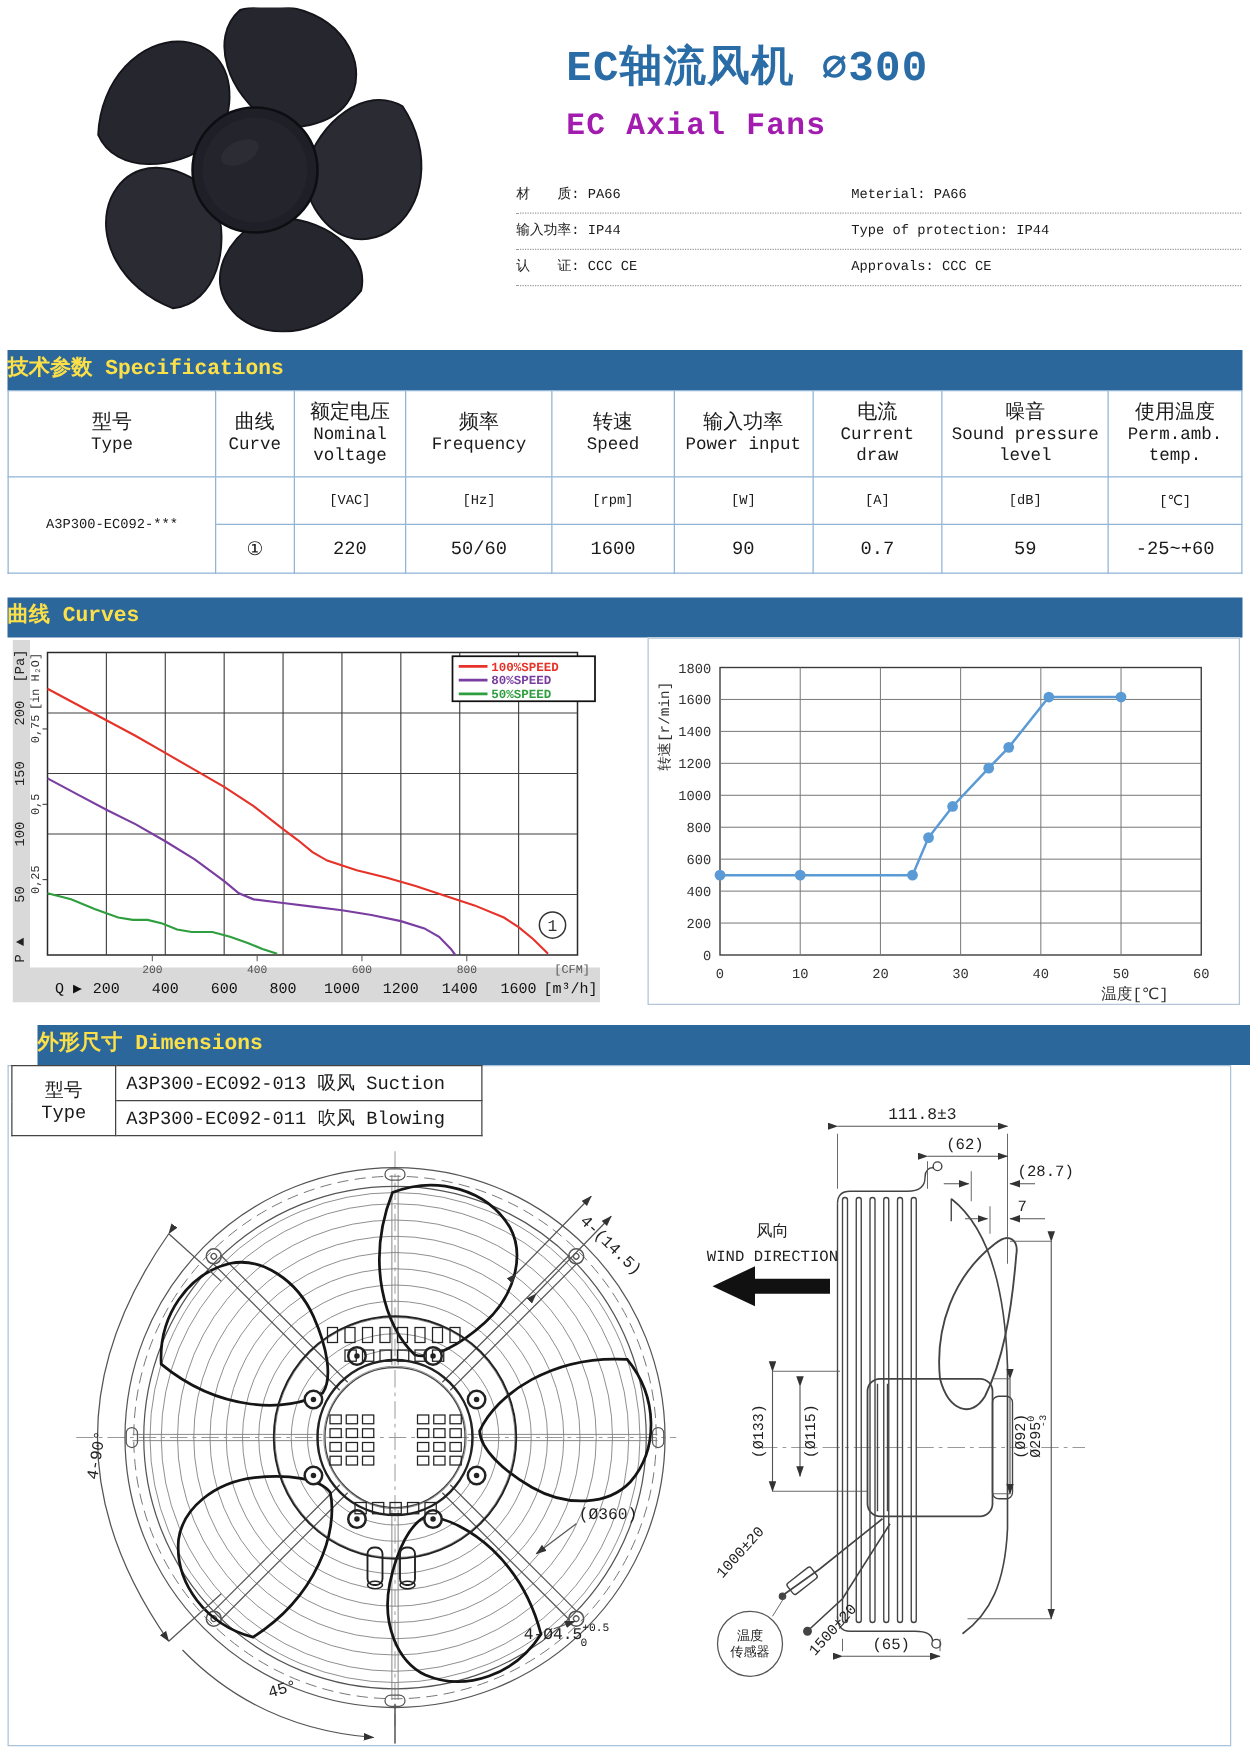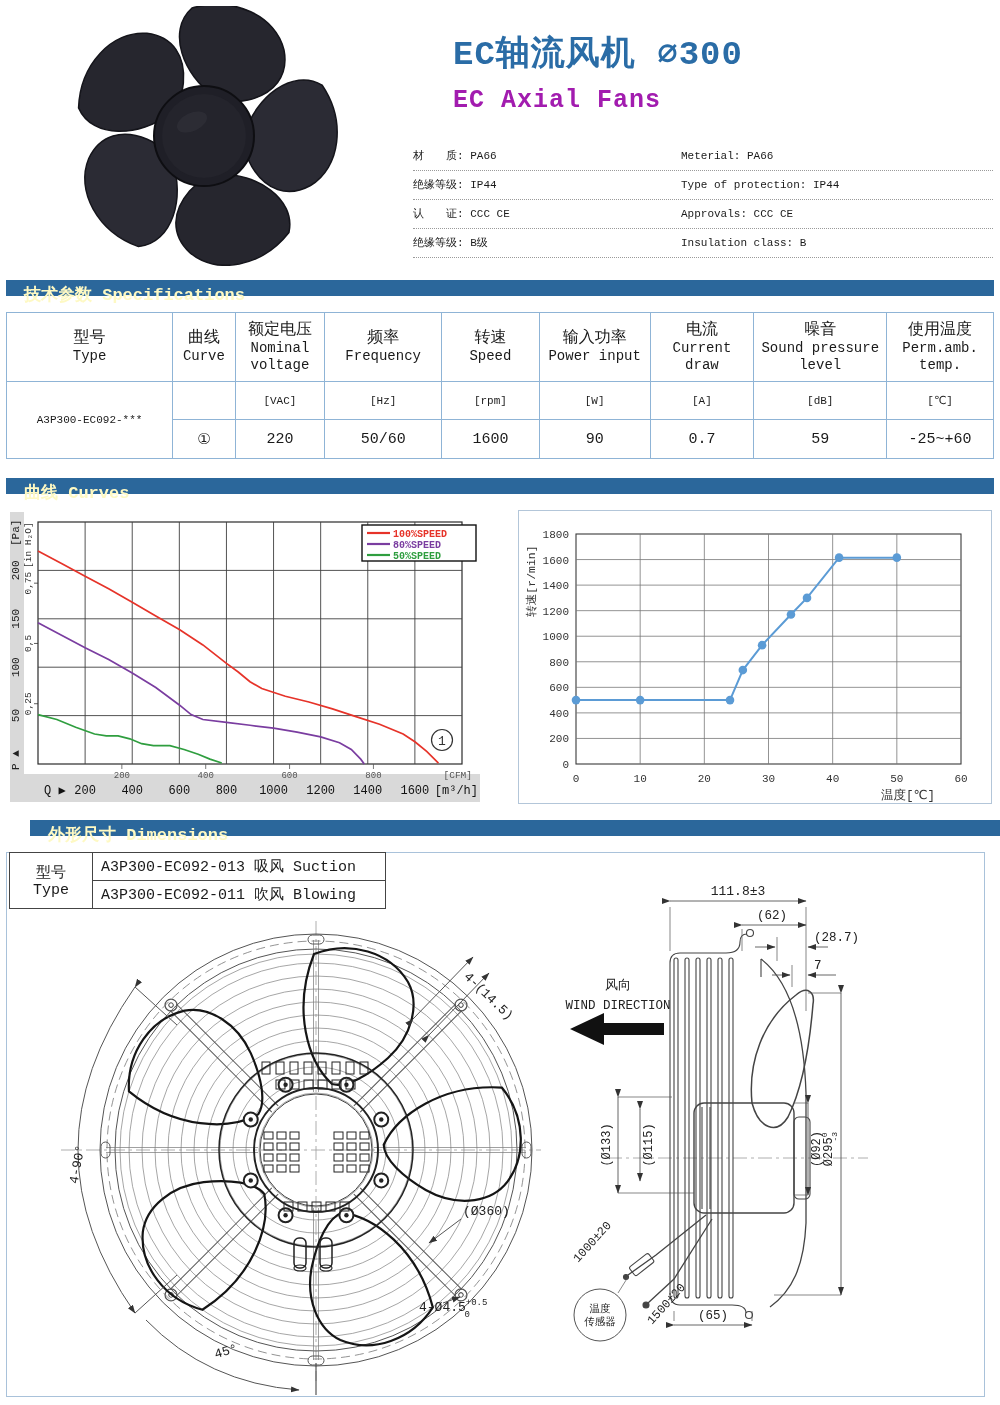--- a/index.html
+++ b/index.html
@@ -7,22 +7,22 @@
        font-family:"Liberation Mono","DejaVu Sans Mono","DejaVu Sans",monospace;color:#1a1a1a;}
   .abs{position:absolute;}
   
   .title-cn{font-size:34px;font-weight:bold;color:#2a6ca6;letter-spacing:1px;margin:0;}
   .title-en{font-size:25px;font-weight:600;color:#a21caf;letter-spacing:1px;margin:10px 0 0 0;}
   .spec-list{width:580px;}
   .spec-row{display:flex;border-bottom:1px dotted #9a9a9a;padding:4px 0 3px 0;font-size:11px;line-height:21px;}
   .spec-row .cn{width:268px;}
   .spec-row .en{flex:1;}
   
-  .section-bar{left:6px;width:988px;height:16px;background:#2b679b;color:#fef9c3;
-               font-weight:bold;font-size:17px;line-height:32px;padding-left:18px;box-sizing:border-box;}
+  .section-bar{left:6px;width:988px;height:32px;background:#2b679b;color:#fde047;
+               font-weight:bold;font-size:17px;line-height:32px;box-sizing:border-box;}
   
   table.spec{border-collapse:collapse;table-layout:fixed;width:988px;background:#fff;}
   table.spec td{border:1px solid #8fb4d6;text-align:center;vertical-align:middle;padding:0 2px;}
   table.spec .hd{height:68px;font-size:16px;line-height:1.25;}
   table.spec .hd .en{font-size:14px;}
   table.spec .un{height:37px;font-size:11px;}
   table.spec .dt{height:38px;font-size:15px;}
   
   .curves-wrap{left:6px;top:510px;width:988px;height:298px;}
   .right-chart-box{left:512px;top:0;width:474px;height:294px;background:#fff;border:1px solid #b3c6d9;box-sizing:border-box;}
@@ -57,30 +57,26 @@
   <div class="title-cn">EC轴流风机  ∅300</div>
   <div class="title-en">EC Axial Fans</div>
 </div>
 
 <div class="abs spec-list" style="left:413px;top:142px;">
   <div class="spec-row">
     <span class="cn">材　　质: PA66</span>
     <span class="en">Meterial: PA66</span>
   </div>
   <div class="spec-row">
-    <span class="cn">绝缘等级: IP44</span>
+    <span class="cn">输入功率: IP44</span>
     <span class="en">Type of protection: IP44</span>
   </div>
   <div class="spec-row">
     <span class="cn">认　　证: CCC CE</span>
     <span class="en">Approvals: CCC CE</span>
-  </div>
-  <div class="spec-row">
-    <span class="cn">绝缘等级: B级</span>
-    <span class="en">Insulation class: B</span>
   </div>
 </div>
 
 <div class="abs section-bar" style="top:280px;">
   <span>技术参数 Specifications</span>
 </div>
 
 <table class="spec abs" style="left:6px;top:312px;">
   <colgroup>
     <col style="width:165px">

